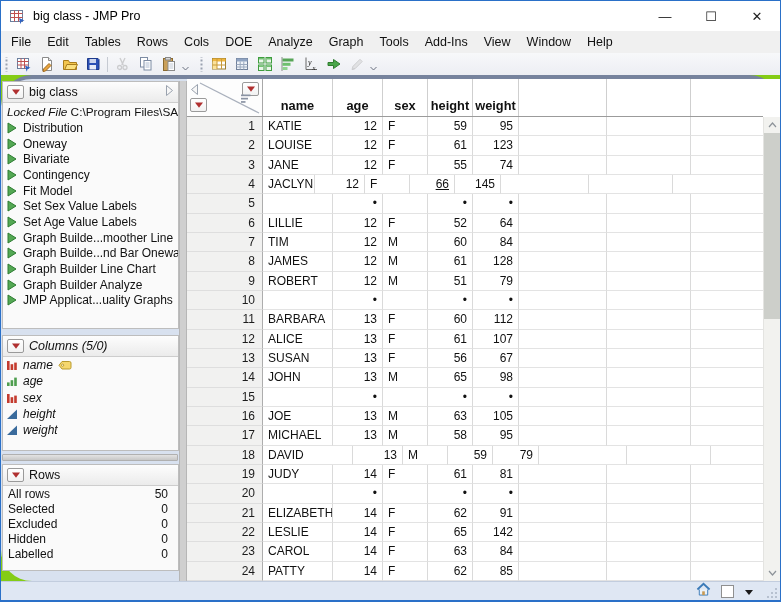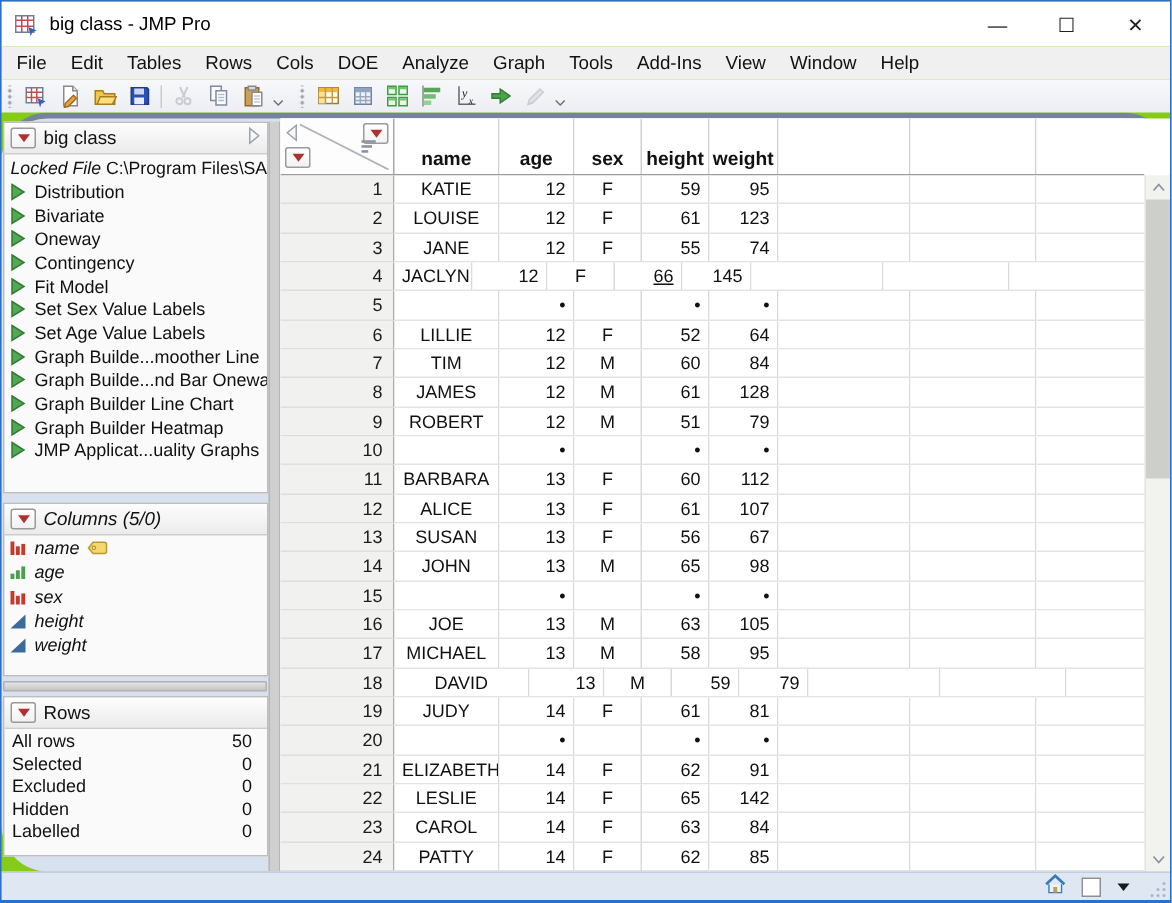--- a/index.html
+++ b/index.html
@@ -60,21 +60,21 @@
   .corner .diag{position:absolute;left:0;top:0;}
   .pos-tl{position:absolute;left:3px;top:3px;}
   .pos-tr{position:absolute;right:3px;top:3px;}
   .pos-bl{position:absolute;left:3px;bottom:4px;}
   .pos-sort{position:absolute;right:10px;bottom:8px;}
   .col-h{border-right:1px solid #cfcfcf;display:flex;align-items:flex-end;justify-content:center;font-weight:bold;font-size:12.8px;padding-bottom:3px;background:#fff;}
   .col-h.fill{flex:1;border-right:none;}
   .t-row{display:flex;height:19.33px;}
   .row-num{width:76px;flex:0 0 76px;background:#f1f1f0;border-right:1px solid #adadad;border-bottom:1px solid #dedede;text-align:right;padding-right:7px;font-size:12px;line-height:18.5px;color:#1c1c1c;}
   .cell{border-right:1px solid #dadada;border-bottom:1px solid #e3e3e3;font-size:12px;line-height:18.5px;padding:0 5px;white-space:nowrap;overflow:hidden;background:#fff;}
-  .cell.left{text-align:center;}
+  .cell.left{text-align:left;}
   .cell.right{text-align:right;}
   .cell.fill{flex:1;border-right:none;}
   
   .vscroll{position:absolute;right:0;top:38px;bottom:0;width:17px;background:#f2f2ef;border-left:1px solid #e4e4e1;}
   .sc-btn{position:absolute;left:0;right:0;height:16px;display:flex;align-items:center;justify-content:center;background:#f2f2ef;}
   .sc-btn.top{top:0;} .sc-btn.bottom{bottom:0;}
   .sc-thumb{position:absolute;left:0;right:0;top:16px;height:186px;background:#cdcfca;}
   
   .statusbar{height:19px;flex:0 0 19px;background:#dfe7f3;border-top:1px solid #c2cdde;display:flex;align-items:center;justify-content:flex-end;gap:10px;padding-right:26px;position:relative;}
   .sb-box{width:13px;height:13px;background:#fff;border:1px solid #8f8f8f;display:inline-block;}
@@ -301,36 +301,36 @@
                 </svg>
               </span>
               <span class="s-lb">Distribution</span>
             </div>
             <div class="script-item">
               <span class="s-ic">
                 <svg width="10" height="12" viewBox="0 0 10 12">
                   <path d="M1 1l8 5-8 5z" fill="#54a854" stroke="#2e7d32"></path>
                 </svg>
               </span>
+              <span class="s-lb">Oneway</span>
+            </div>
+            <div class="script-item">
+              <span class="s-ic">
+                <svg width="10" height="12" viewBox="0 0 10 12">
+                  <path d="M1 1l8 5-8 5z" fill="#54a854" stroke="#2e7d32"></path>
+                </svg>
+              </span>
               <span class="s-lb">Bivariate</span>
             </div>
             <div class="script-item">
               <span class="s-ic">
                 <svg width="10" height="12" viewBox="0 0 10 12">
                   <path d="M1 1l8 5-8 5z" fill="#54a854" stroke="#2e7d32"></path>
                 </svg>
               </span>
-              <span class="s-lb">Oneway</span>
-            </div>
-            <div class="script-item">
-              <span class="s-ic">
-                <svg width="10" height="12" viewBox="0 0 10 12">
-                  <path d="M1 1l8 5-8 5z" fill="#54a854" stroke="#2e7d32"></path>
-                </svg>
-              </span>
               <span class="s-lb">Contingency</span>
             </div>
             <div class="script-item">
               <span class="s-ic">
                 <svg width="10" height="12" viewBox="0 0 10 12">
                   <path d="M1 1l8 5-8 5z" fill="#54a854" stroke="#2e7d32"></path>
                 </svg>
               </span>
               <span class="s-lb">Fit Model</span>
             </div>
@@ -373,21 +373,21 @@
                 </svg>
               </span>
               <span class="s-lb">Graph Builder Line Chart</span>
             </div>
             <div class="script-item">
               <span class="s-ic">
                 <svg width="10" height="12" viewBox="0 0 10 12">
                   <path d="M1 1l8 5-8 5z" fill="#54a854" stroke="#2e7d32"></path>
                 </svg>
               </span>
-              <span class="s-lb">Graph Builder Heatmap</span>
+              <span class="s-lb">Graph Builder Analyze</span>
             </div>
             <div class="script-item">
               <span class="s-ic">
                 <svg width="10" height="12" viewBox="0 0 10 12">
                   <path d="M1 1l8 5-8 5z" fill="#54a854" stroke="#2e7d32"></path>
                 </svg>
               </span>
               <span class="s-lb">JMP Applicat...uality Graphs</span>
             </div>
           </div>

